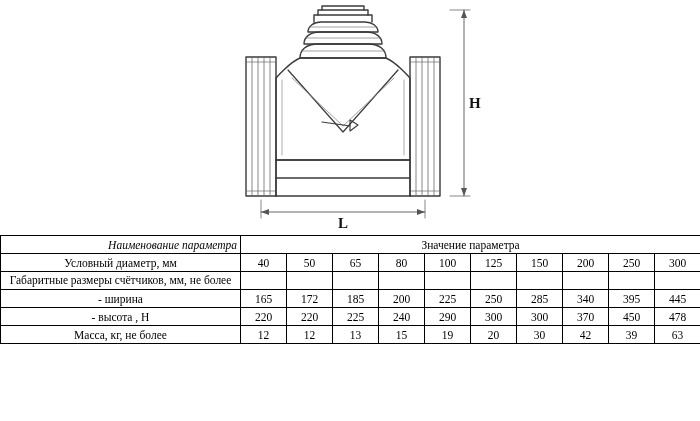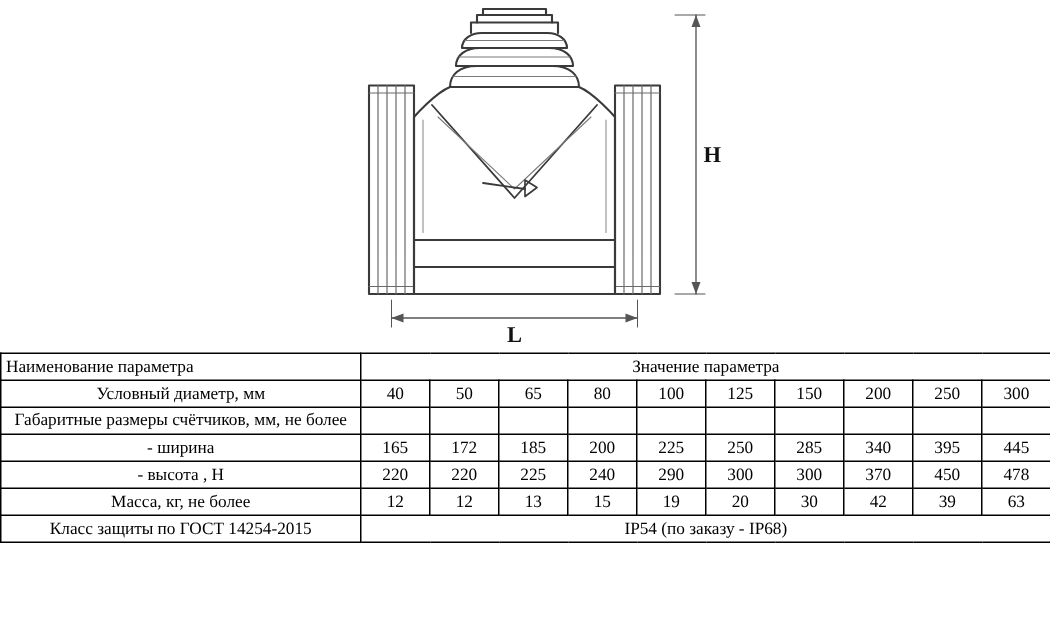--- a/index.html
+++ b/index.html
@@ -47,21 +47,22 @@
     height: 15px;
     vertical-align: middle;
     white-space: nowrap;
     overflow: hidden;
   }
   td.label {
     text-align: center;
     padding-left: 5px;
   }
   td.label-center {
-    text-align: left;
+    text-align: right;
+    font-style: italic;
   }
   td.val {
     text-align: center;
   }
   td.two-line {
     white-space: normal;
     line-height: 1.15;
     font-size: 11.5px;
   }
   .col-name { width: 240px; }
@@ -207,21 +208,17 @@
         <td class="val">13</td>
         <td class="val">15</td>
         <td class="val">19</td>
         <td class="val">20</td>
         <td class="val">30</td>
         <td class="val">42</td>
         <td class="val">39</td>
         <td class="val">63</td>
       </tr>
 
-      <tr>
-        <td class="label">Класс защиты по ГОСТ 14254-2015</td>
-        <td class="val" colspan="10">IP54 (по заказу - IP68)</td>
-      </tr>
 
     </tbody>
   </table>
 
 </div>
 
 </body></html>

